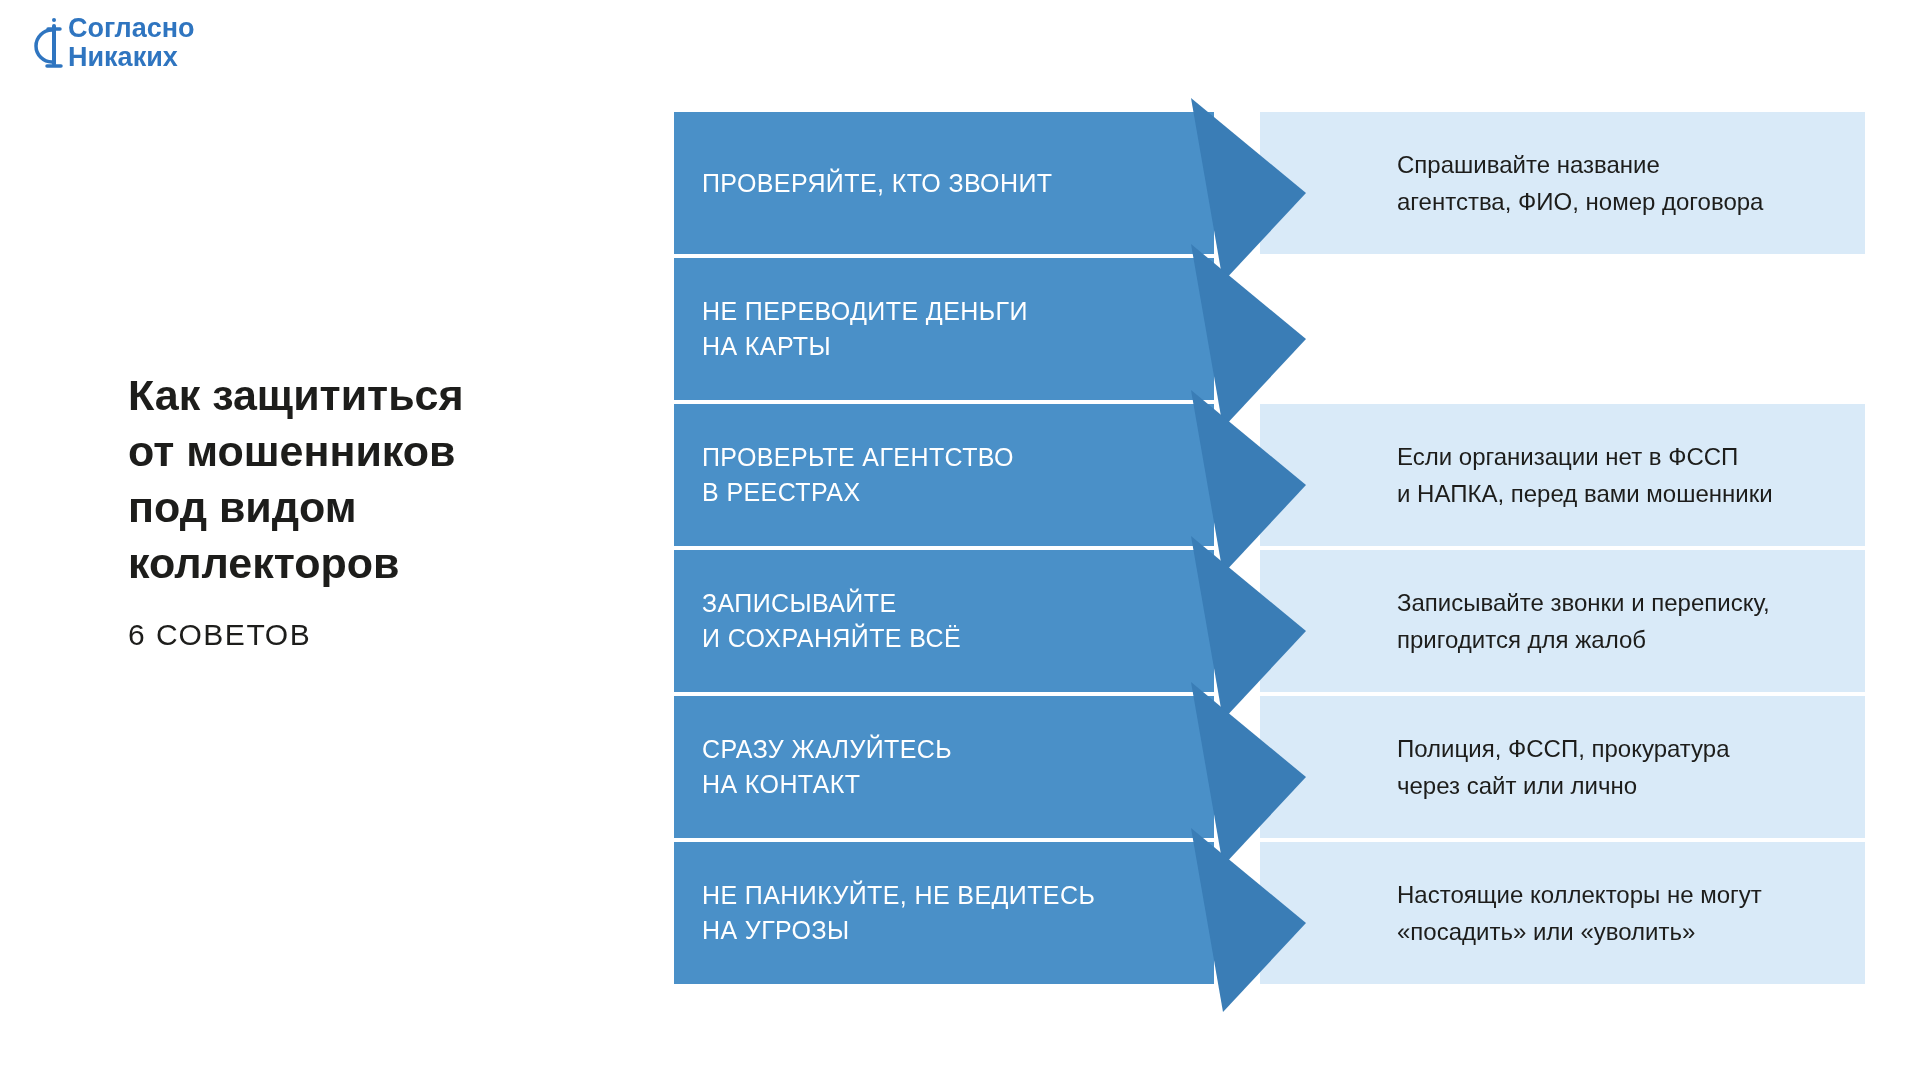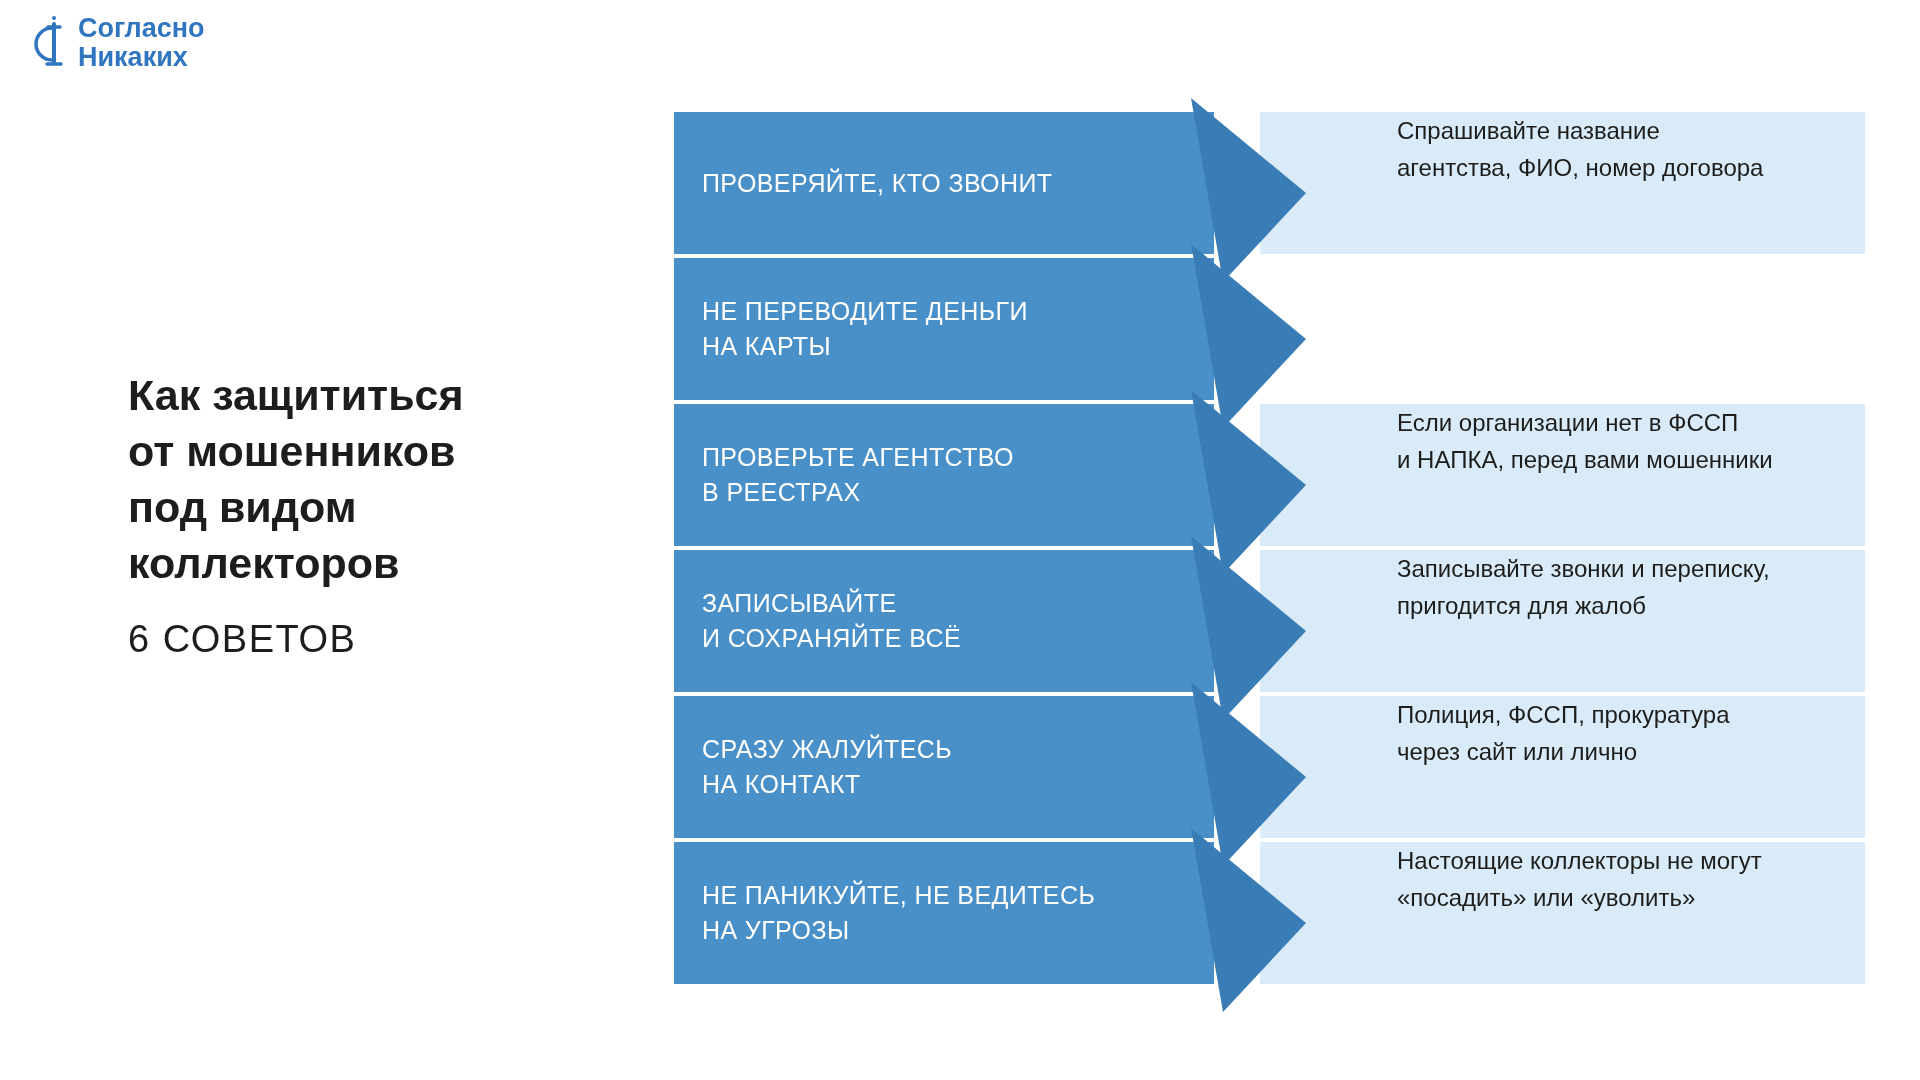--- a/index.html
+++ b/index.html
@@ -13,22 +13,21 @@
     background: #ffffff;
     overflow: hidden;
   }
 
   
   .logo {
     position: absolute;
     left: 22px;
     top: 14px;
     display: flex;
-    align-items: flex-start;
-    gap: 10px;
+    align-items: flex-end;
   }
   .logo-icon svg { display: block; }
   .logo-text {
     font-size: 27px;
     font-weight: 700;
     line-height: 1.08;
     color: var(--logo-blue, #2f75c0);
   }
 
   
@@ -40,21 +39,21 @@
   }
   .intro-title {
     font-size: 43px;
     font-weight: 700;
     line-height: 1.3;
     white-space: pre-line;
     color: var(--text-dark, #1d1d1b);
   }
   .intro-subtitle {
     margin-top: 26px;
-    font-size: 38px;
+    font-size: 30px;
     font-weight: 400;
     letter-spacing: 1.5px;
     color: var(--text-dark, #1d1d1b);
   }
 
   
   .tips-panel {
     position: absolute;
     left: 674px;
     top: 112px;
@@ -91,20 +90,21 @@
     height: 184px;
     z-index: 2;
     pointer-events: none;
   }
   .tip-arrow polygon { fill: var(--arrow, #3a7db6); }
   .tip-desc-box {
     flex: 1;
     margin-left: 18px;
     background: var(--description-box, #d9eaf8);
     display: flex;
+    align-items: center;
     padding: 0 30px 0 137px;
   }
   .tip-desc {
     font-size: 24px;
     line-height: 1.55;
     white-space: pre-line;
     color: var(--text-dark, #1d1d1b);
   }
 </style>
 </head>

